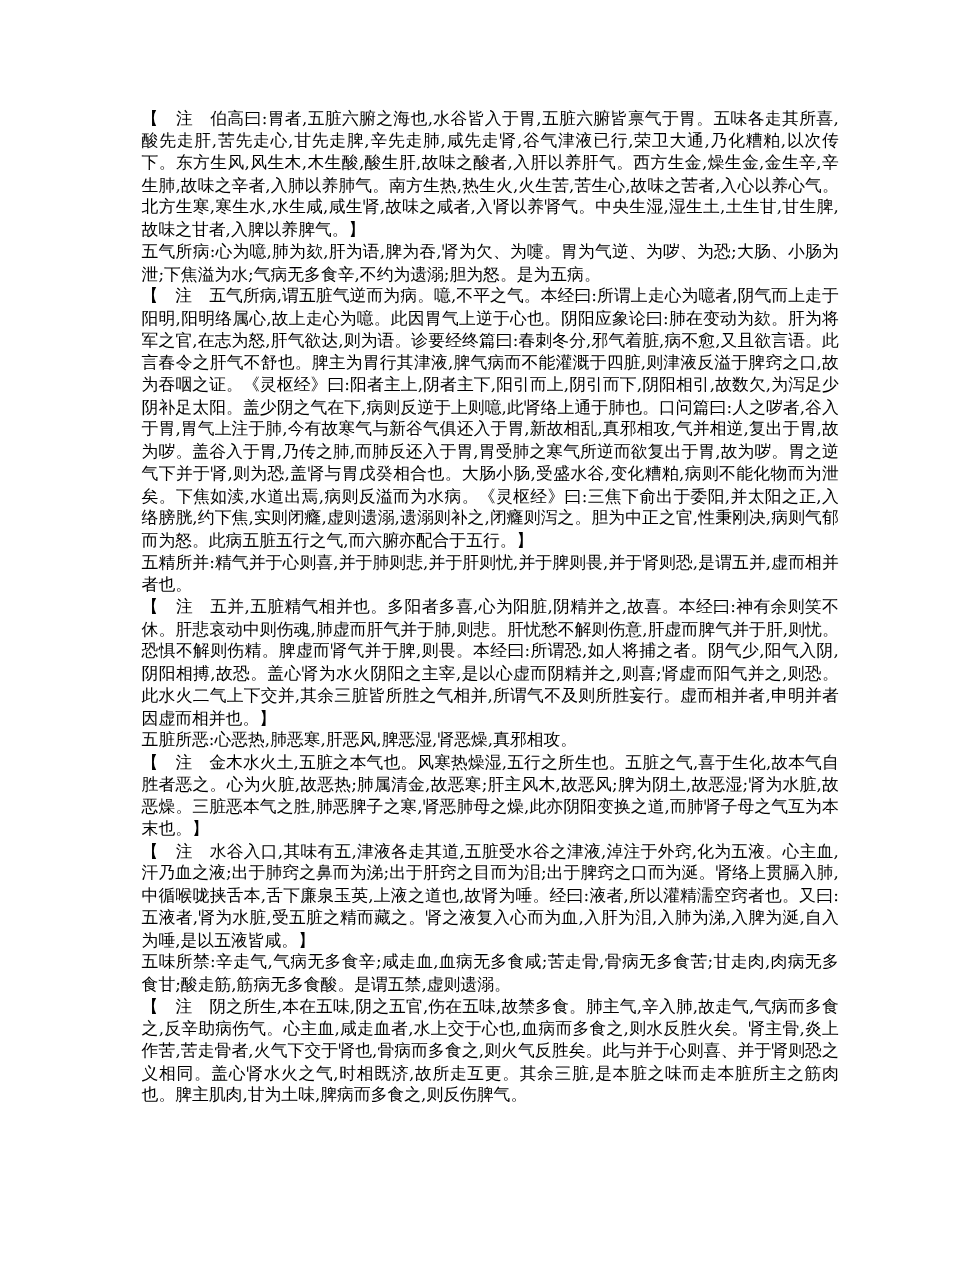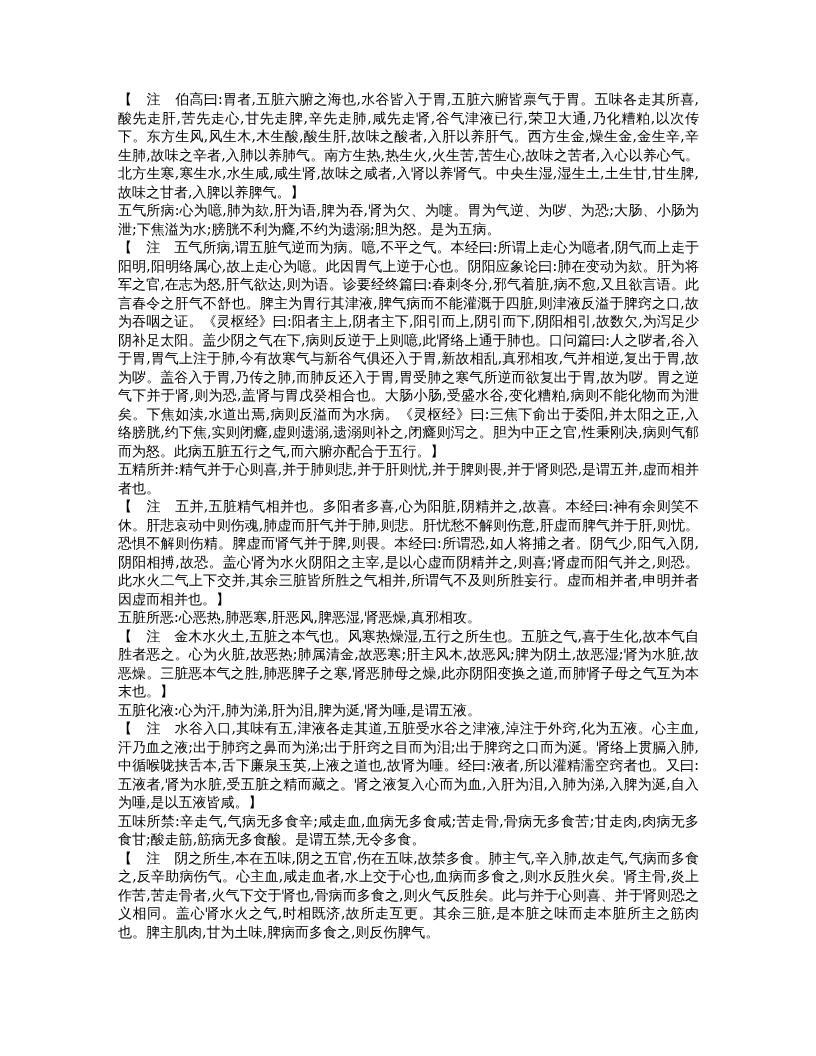--- a/index.html
+++ b/index.html
@@ -27,24 +27,23 @@
       word-break: break-all;
       overflow-wrap: break-word;
     }
   </style>
 </head>
 <body>
 
 <div class="page">
   <div class="doc">
     <p>【　注　伯高曰:胃者,五脏六腑之海也,水谷皆入于胃,五脏六腑皆禀气于胃。五味各走其所喜,酸先走肝,苦先走心,甘先走脾,辛先走肺,咸先走肾,谷气津液已行,荣卫大通,乃化糟粕,以次传下。东方生风,风生木,木生酸,酸生肝,故味之酸者,入肝以养肝气。西方生金,燥生金,金生辛,辛生肺,故味之辛者,入肺以养肺气。南方生热,热生火,火生苦,苦生心,故味之苦者,入心以养心气。北方生寒,寒生水,水生咸,咸生肾,故味之咸者,入肾以养肾气。中央生湿,湿生土,土生甘,甘生脾,故味之甘者,入脾以养脾气。】</p>
-    <p>五气所病:心为噫,肺为欬,肝为语,脾为吞,肾为欠、为嚏。胃为气逆、为哕、为恐;大肠、小肠为泄;下焦溢为水;膀胱不利为癃,不约为遗溺;胆为怒。是为五病。</p>
+    <p>五气所病:心为噫,肺为欬,肝为语,脾为吞,肾为欠、为嚏。胃为气逆、为哕、为恐;大肠、小肠为泄;下焦溢为水;气病无多食辛,不约为遗溺;胆为怒。是为五病。</p>
     <p>【　注　五气所病,谓五脏气逆而为病。噫,不平之气。本经曰:所谓上走心为噫者,阴气而上走于阳明,阳明络属心,故上走心为噫。此因胃气上逆于心也。阴阳应象论曰:肺在变动为欬。肝为将军之官,在志为怒,肝气欲达,则为语。诊要经终篇曰:春刺冬分,邪气着脏,病不愈,又且欲言语。此言春令之肝气不舒也。脾主为胃行其津液,脾气病而不能灌溉于四脏,则津液反溢于脾窍之口,故为吞咽之证。《灵枢经》曰:阳者主上,阴者主下,阳引而上,阴引而下,阴阳相引,故数欠,为泻足少阴补足太阳。盖少阴之气在下,病则反逆于上则噫,此肾络上通于肺也。口问篇曰:人之哕者,谷入于胃,胃气上注于肺,今有故寒气与新谷气俱还入于胃,新故相乱,真邪相攻,气并相逆,复出于胃,故为哕。盖谷入于胃,乃传之肺,而肺反还入于胃,胃受肺之寒气所逆而欲复出于胃,故为哕。胃之逆气下并于肾,则为恐,盖肾与胃戊癸相合也。大肠小肠,受盛水谷,变化糟粕,病则不能化物而为泄矣。下焦如渎,水道出焉,病则反溢而为水病。《灵枢经》曰:三焦下俞出于委阳,并太阳之正,入络膀胱,约下焦,实则闭癃,虚则遗溺,遗溺则补之,闭癃则泻之。胆为中正之官,性秉刚决,病则气郁而为怒。此病五脏五行之气,而六腑亦配合于五行。】</p>
     <p>五精所并:精气并于心则喜,并于肺则悲,并于肝则忧,并于脾则畏,并于肾则恐,是谓五并,虚而相并者也。</p>
     <p>【　注　五并,五脏精气相并也。多阳者多喜,心为阳脏,阴精并之,故喜。本经曰:神有余则笑不休。肝悲哀动中则伤魂,肺虚而肝气并于肺,则悲。肝忧愁不解则伤意,肝虚而脾气并于肝,则忧。恐惧不解则伤精。脾虚而肾气并于脾,则畏。本经曰:所谓恐,如人将捕之者。阴气少,阳气入阴,阴阳相搏,故恐。盖心肾为水火阴阳之主宰,是以心虚而阴精并之,则喜;肾虚而阳气并之,则恐。此水火二气上下交并,其余三脏皆所胜之气相并,所谓气不及则所胜妄行。虚而相并者,申明并者因虚而相并也。】</p>
     <p>五脏所恶:心恶热,肺恶寒,肝恶风,脾恶湿,肾恶燥,真邪相攻。</p>
     <p>【　注　金木水火土,五脏之本气也。风寒热燥湿,五行之所生也。五脏之气,喜于生化,故本气自胜者恶之。心为火脏,故恶热;肺属清金,故恶寒;肝主风木,故恶风;脾为阴土,故恶湿;肾为水脏,故恶燥。三脏恶本气之胜,肺恶脾子之寒,肾恶肺母之燥,此亦阴阳变换之道,而肺肾子母之气互为本末也。】</p>
-    <p>五脏化液:心为汗,肺为涕,肝为泪,脾为涎,肾为唾,是谓五液。</p>
     <p>【　注　水谷入口,其味有五,津液各走其道,五脏受水谷之津液,淖注于外窍,化为五液。心主血,汗乃血之液;出于肺窍之鼻而为涕;出于肝窍之目而为泪;出于脾窍之口而为涎。肾络上贯膈入肺,中循喉咙挟舌本,舌下廉泉玉英,上液之道也,故肾为唾。经曰:液者,所以灌精濡空窍者也。又曰:五液者,肾为水脏,受五脏之精而藏之。肾之液复入心而为血,入肝为泪,入肺为涕,入脾为涎,自入为唾,是以五液皆咸。】</p>
-    <p>五味所禁:辛走气,气病无多食辛;咸走血,血病无多食咸;苦走骨,骨病无多食苦;甘走肉,肉病无多食甘;酸走筋,筋病无多食酸。是谓五禁,无令多食。</p>
+    <p>五味所禁:辛走气,气病无多食辛;咸走血,血病无多食咸;苦走骨,骨病无多食苦;甘走肉,肉病无多食甘;酸走筋,筋病无多食酸。是谓五禁,虚则遗溺。</p>
     <p>【　注　阴之所生,本在五味,阴之五官,伤在五味,故禁多食。肺主气,辛入肺,故走气,气病而多食之,反辛助病伤气。心主血,咸走血者,水上交于心也,血病而多食之,则水反胜火矣。肾主骨,炎上作苦,苦走骨者,火气下交于肾也,骨病而多食之,则火气反胜矣。此与并于心则喜、并于肾则恐之义相同。盖心肾水火之气,时相既济,故所走互更。其余三脏,是本脏之味而走本脏所主之筋肉也。脾主肌肉,甘为土味,脾病而多食之,则反伤脾气。</p>
   </div>
 </div>
 
 </body></html>

